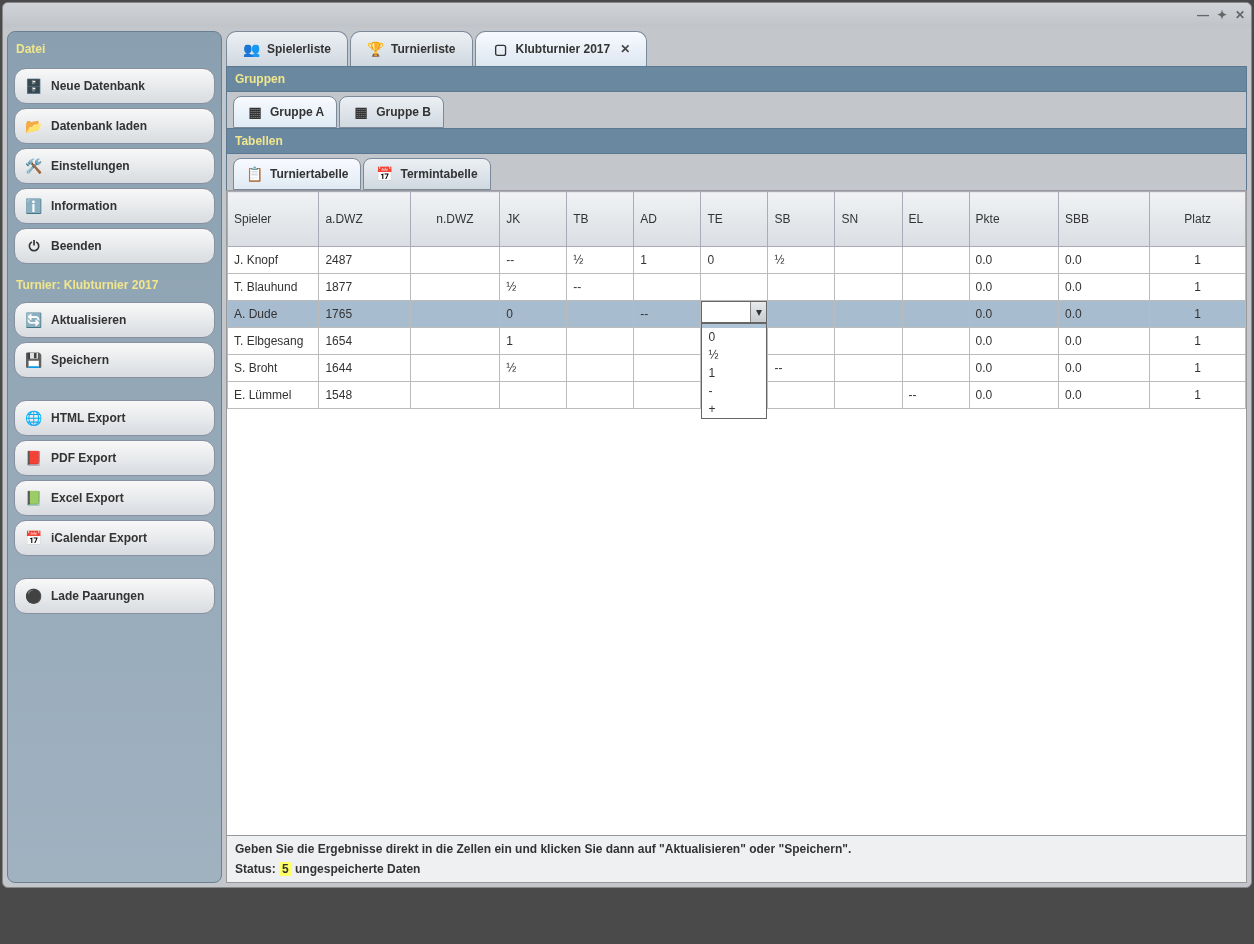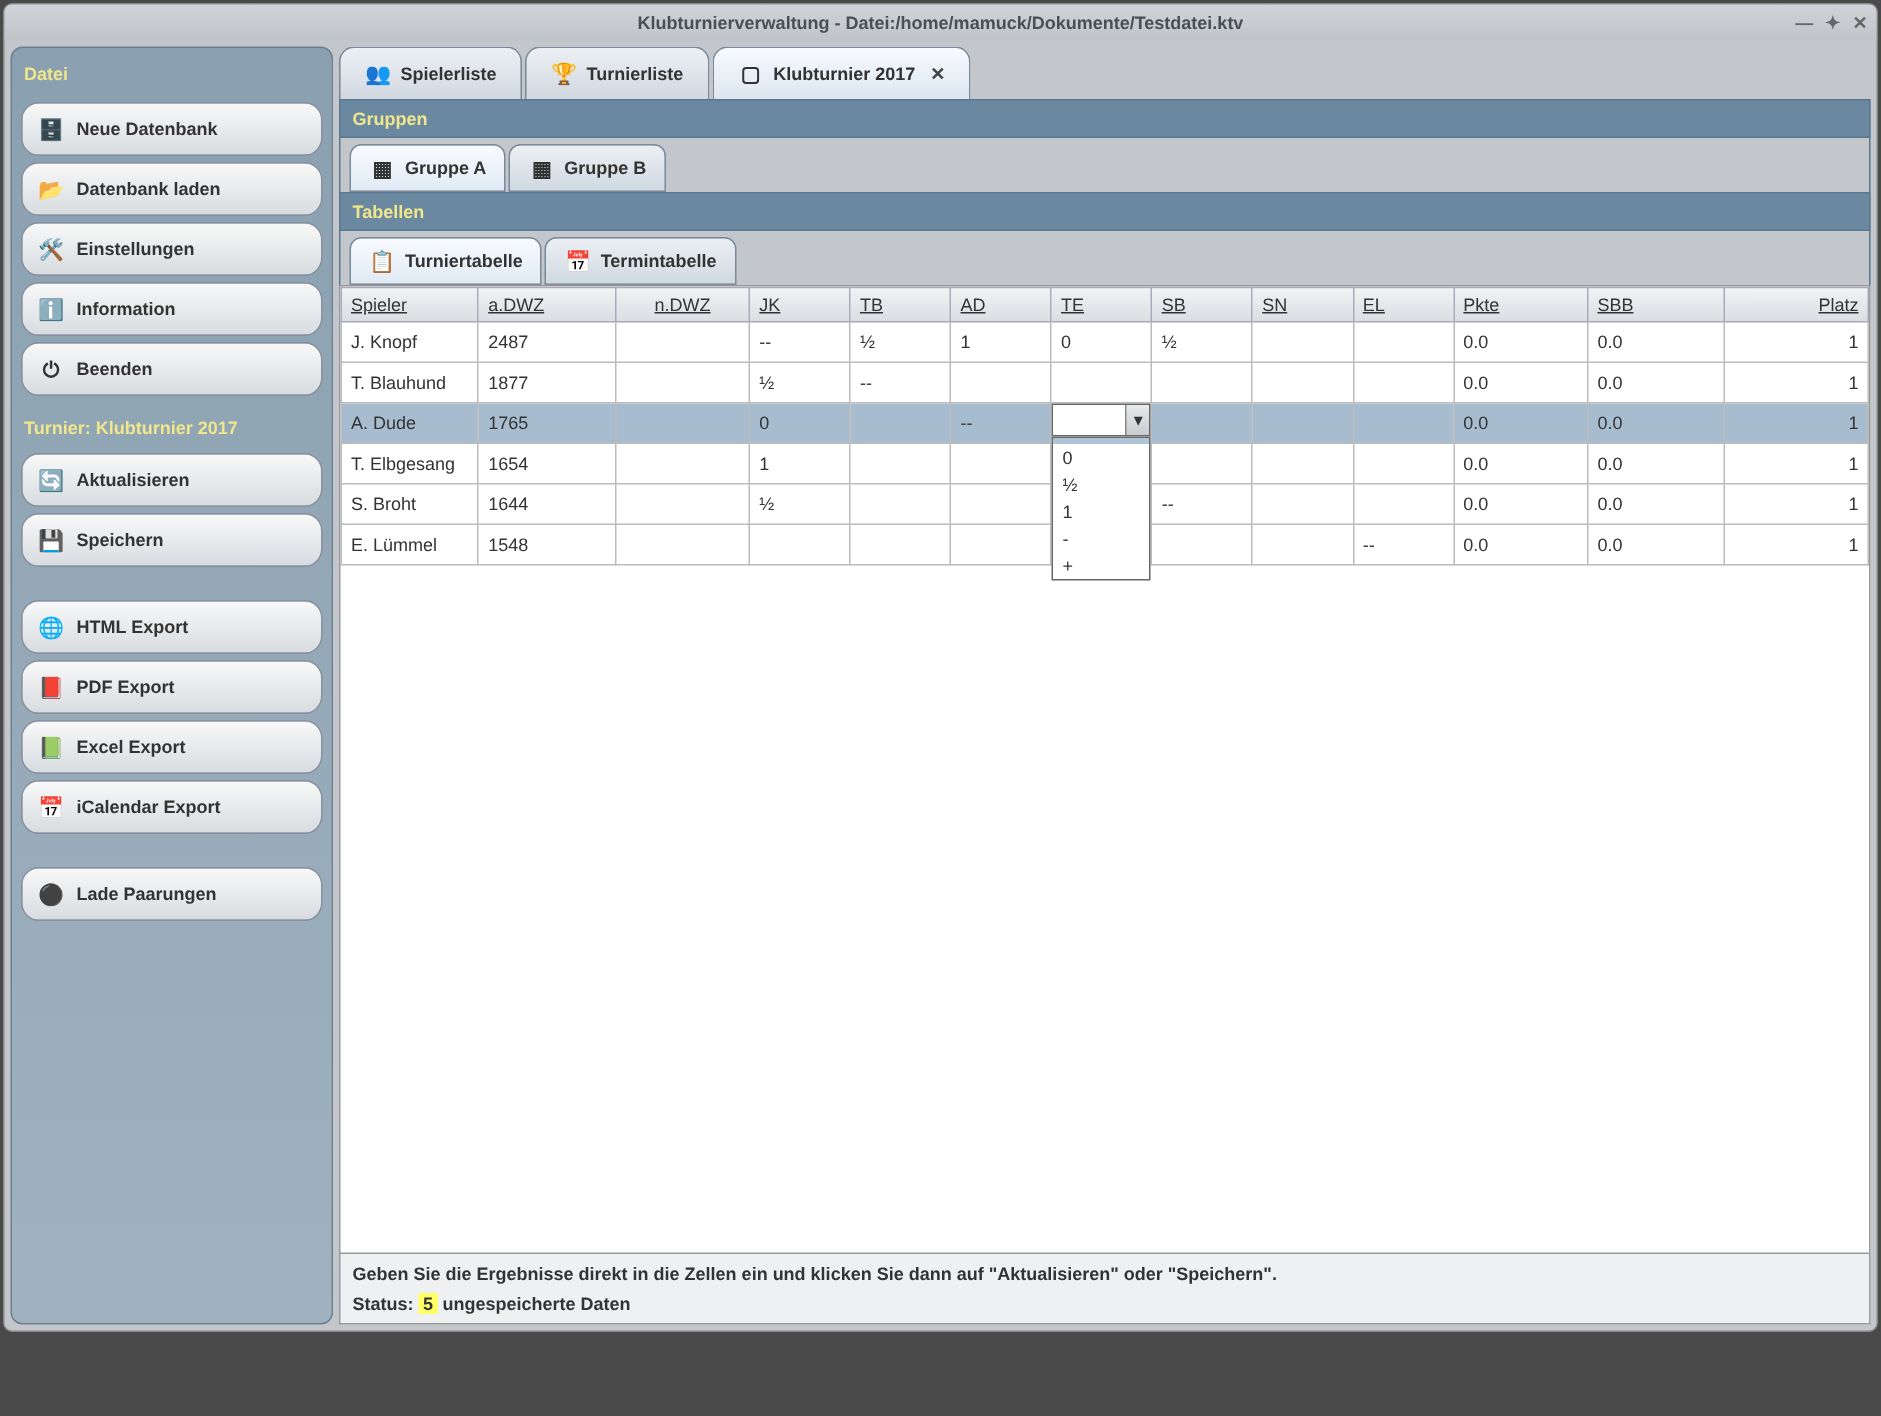--- a/index.html
+++ b/index.html
@@ -18,47 +18,46 @@
 .tabs { display: flex; gap: 2px; }
 .tab { display: flex; align-items: center; gap: 6px; background: linear-gradient(#ecf0f4, #d0d8e0); border: 1px solid #7a8a9a; border-bottom: none; border-radius: 10px 10px 0 0; padding: 8px 16px; cursor: pointer; font-weight: bold; color: #333; }
 .tab.active { background: linear-gradient(#f8faff, #dce6f0); }
 .tab-close { margin-left: 4px; font-weight: bold; color: #444; cursor: pointer; }
 .panel-header { background: #6a88a0; color: #f0e68c; font-weight: bold; padding: 5px 8px; border: 1px solid #5a7890; }
 .sub-tabs { display: flex; gap: 2px; padding: 4px 6px 0; border-left: 1px solid #5a7890; border-right: 1px solid #5a7890; }
 .sub-tab { display: flex; align-items: center; gap: 6px; background: linear-gradient(#ecf0f4, #d0d8e0); border: 1px solid #7a8a9a; border-radius: 8px 8px 0 0; padding: 6px 12px; cursor: pointer; font-weight: bold; color: #333; }
 .sub-tab.active { background: linear-gradient(#f8faff, #e0eaf4); }
 .table-wrap { flex: 1; background: #fff; border: 1px solid #999; overflow: hidden; }
 table { width: 100%; border-collapse: collapse; }
-th { background: linear-gradient(#f0f2f4, #dadee2); border: 1px solid #aab; padding: 4px 6px; font-weight: normal; color: #333; font-size: 12px; text-align: center; text-decoration: underline; }
+th { background: linear-gradient(#f0f2f4, #dadee2); border: 1px solid #aab; padding: 20px 6px; font-weight: normal; color: #333; font-size: 12px; text-align: center; }
 td { border: 1px solid #bbb; padding: 4px 6px; font-size: 12px; color: #333; height: 27px; }
 tr.selected td { background: #a8bcd0; }
 .cell-editor { position: relative; width: 100%; height: 100%; }
 .cell-dropdown { display: flex; align-items: stretch; background: #fff; border: 1px solid #666; height: 22px; }
 .cell-dropdown-input { flex: 1; padding: 0 4px; }
 .cell-dropdown-btn { width: 16px; background: linear-gradient(#e8eaec,#c8ccd0); border-left: 1px solid #888; display: flex; align-items: center; justify-content: center; }
 .dropdown-list { position: absolute; top: 22px; left: 0; right: 0; background: #fff; border: 1px solid #666; z-index: 10; }
 .dropdown-list div { padding: 2px 6px; cursor: pointer; }
 .dropdown-list div.hl { background: #b0c4d8; }
 .status-area { background: #eef0f2; border: 1px solid #999; border-top: none; padding: 6px 8px; font-weight: bold; color: #333; }
 .status-area .hl { background: #ffff66; padding: 0 3px; }
 .icon { width: 18px; height: 18px; display: inline-flex; align-items: center; justify-content: center; font-size: 14px; }
 .col-spieler { width: 90px; text-align: left; }
 .col-adwz { width: 90px; text-align: left; }
 .col-ndwz { width: 88px; text-align: center; }
 .col-x { width: 66px; text-align: left; }
 .col-pkte { width: 88px; text-align: left; }
 .col-sbb { width: 90px; text-align: left; }
-.col-platz { width: 94px; text-align: right; }
+.col-platz { width: 94px; text-align: center; }
 </style>
 </head>
 <body>
 
 <div class="window">
   <div class="titlebar">
-    <span>Klubturnierverwaltung - Datei:/home/mamuck/Dokumente/Testdatei.ktv</span>
     <div class="titlebar-controls">
       <span>—</span>
       <span>✦</span>
       <span>✕</span>
     </div>
   </div>
   <div class="app-body">
     <div class="sidebar">
       <div class="sidebar-header">Datei</div>
       <div id="file-buttons">

